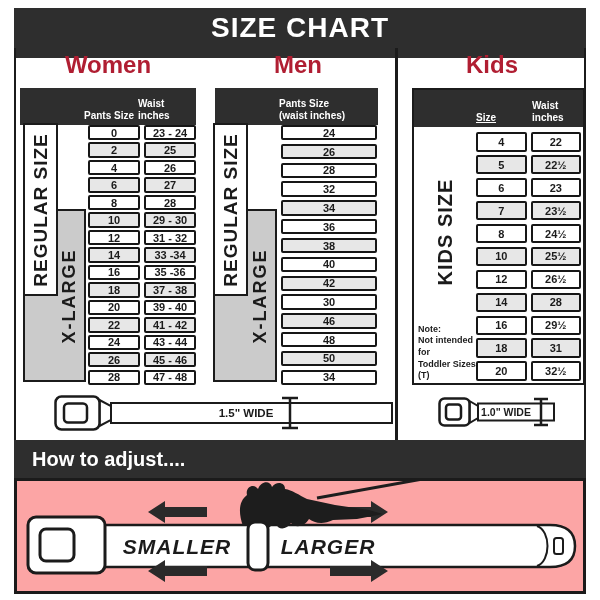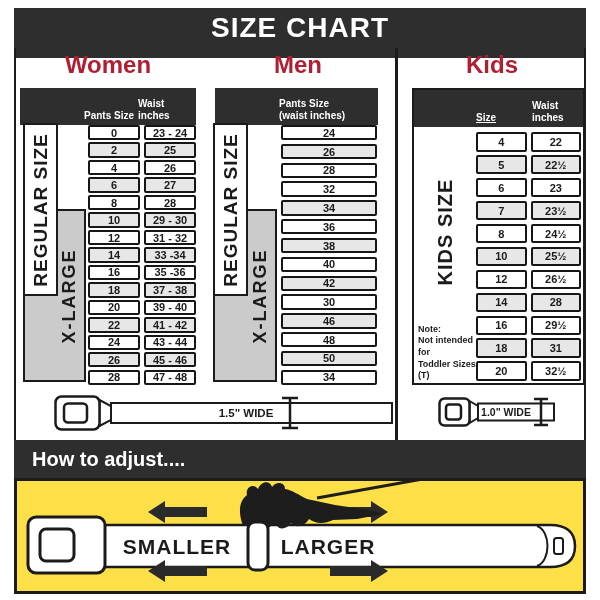--- a/index.html
+++ b/index.html
@@ -102,21 +102,21 @@
   .adultbelt { left:40px; top:347px; }
   .kidsbelt  { left:424px; top:349px; }
 
   .adjustbar {
     position:absolute; left:14px; top:440px; width:572px; height:38px;
     background:var(--dark, #2e2e2e);
     color:#fff; font-size:20px; font-weight:700; line-height:38px; padding-left:18px;
   }
   .illo {
     position:absolute; left:14px; top:478px; width:572px; height:116px;
-    border:3px solid #1b1b1b; background:#fde047;
+    border:3px solid #1b1b1b; background:#fca5a5;font-style:italic;
   }
   svg text { font-family:"Liberation Sans", sans-serif; }
 </style>
 </head>
 <body>
 
 <div class="titlebar">SIZE CHART</div>
 
 <div class="top">
   <div class="edge left"></div>

